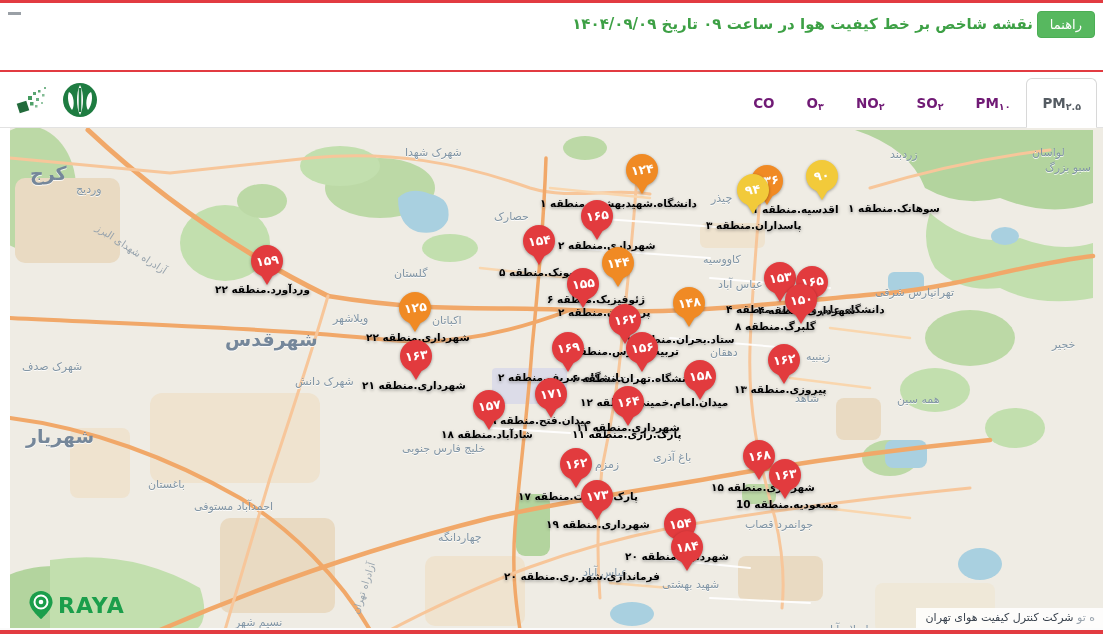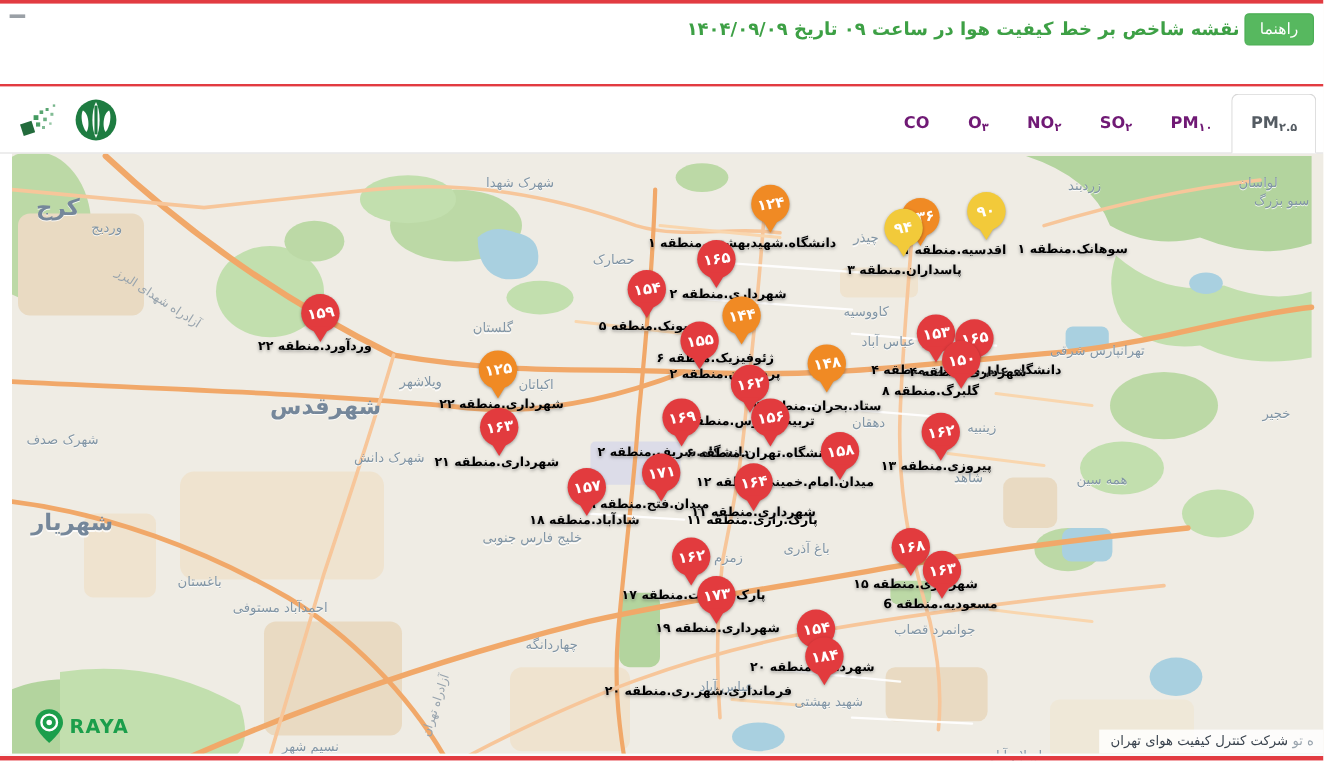--- a/index.html
+++ b/index.html
@@ -41,21 +41,21 @@
   
   .place{position:absolute;direction:rtl;white-space:nowrap;color:#8195a5;font-size:11px;z-index:3;text-shadow:0 1px 0 rgba(255,255,255,.8);}
   .place.city{font-size:19px;font-weight:bold;color:#75879a;}
   .roadlbl{position:absolute;direction:rtl;white-space:nowrap;color:#97a3ad;font-size:10px;z-index:3;transform-origin:left top;}
 
   
   .attribution{position:absolute;right:0;bottom:6px;background:rgba(255,255,255,.85);padding:3px 8px 4px 10px;
        font-size:11px;color:#39424d;z-index:12;direction:rtl;white-space:nowrap;}
   .attribution .pfx{color:#9aa4ae;}
   .raya{position:absolute;left:28px;bottom:14px;display:flex;align-items:center;gap:4px;z-index:12;cursor:pointer;}
-  .raya-text{font-size:16px;font-weight:bold;color:#1b9e4b;letter-spacing:1px;}
+  .raya-text{font-size:22px;font-weight:bold;color:#1b9e4b;letter-spacing:1px;}
 </style>
 </head>
 <body>
 
 <div class="stage">
 
   <div class="topline"></div>
   <div class="header">
     <div class="corner-dash"></div>
     <div class="hdr-title">نقشه شاخص بر خط کیفیت هوا در ساعت ۰۹ تاریخ ۱۴۰۴/۰۹/۰۹</div>
@@ -265,21 +265,21 @@
     <div class="pin" style="--c: #e23b3e; left: 671px; top: 531px;">
       <span class="pin-value">۱۸۴</span>
       <span class="pin-label" style="left: -167px; top: 39px;">فرمانداری.شهر.ری.منطقه ۲۰</span>
     </div>
     <div class="pin" style="--c: #e23b3e; left: 743px; top: 440px;">
       <span class="pin-value">۱۶۸</span>
       <span class="pin-label" style="left: -32px; top: 41px;">شهرداری.منطقه ۱۵</span>
     </div>
     <div class="pin" style="--c: #e23b3e; left: 769px; top: 459px;">
       <span class="pin-value">۱۶۳</span>
-      <span class="pin-label" style="left: -33px; top: 39px;">مسعودیه.منطقه 6</span>
+      <span class="pin-label" style="left: -33px; top: 39px;">مسعودیه.منطقه 10</span>
     </div>
     <div class="pin" style="--c: #e23b3e; left: 764px; top: 262px;">
       <span class="pin-value">۱۵۳</span>
       <span class="pin-label" style="left: -38px; top: 41px;">دانشگاه.علم.و.صنعت.منطقه ۴</span>
     </div>
     <div class="pin" style="--c: #e23b3e; left: 796px; top: 266px;">
       <span class="pin-value">۱۶۵</span>
       <span class="pin-label" style="left: -38px; top: 38px;">شهرداری.منطقه ۴</span>
     </div>
     <div class="pin" style="--c: #e23b3e; left: 785px; top: 284px;">

